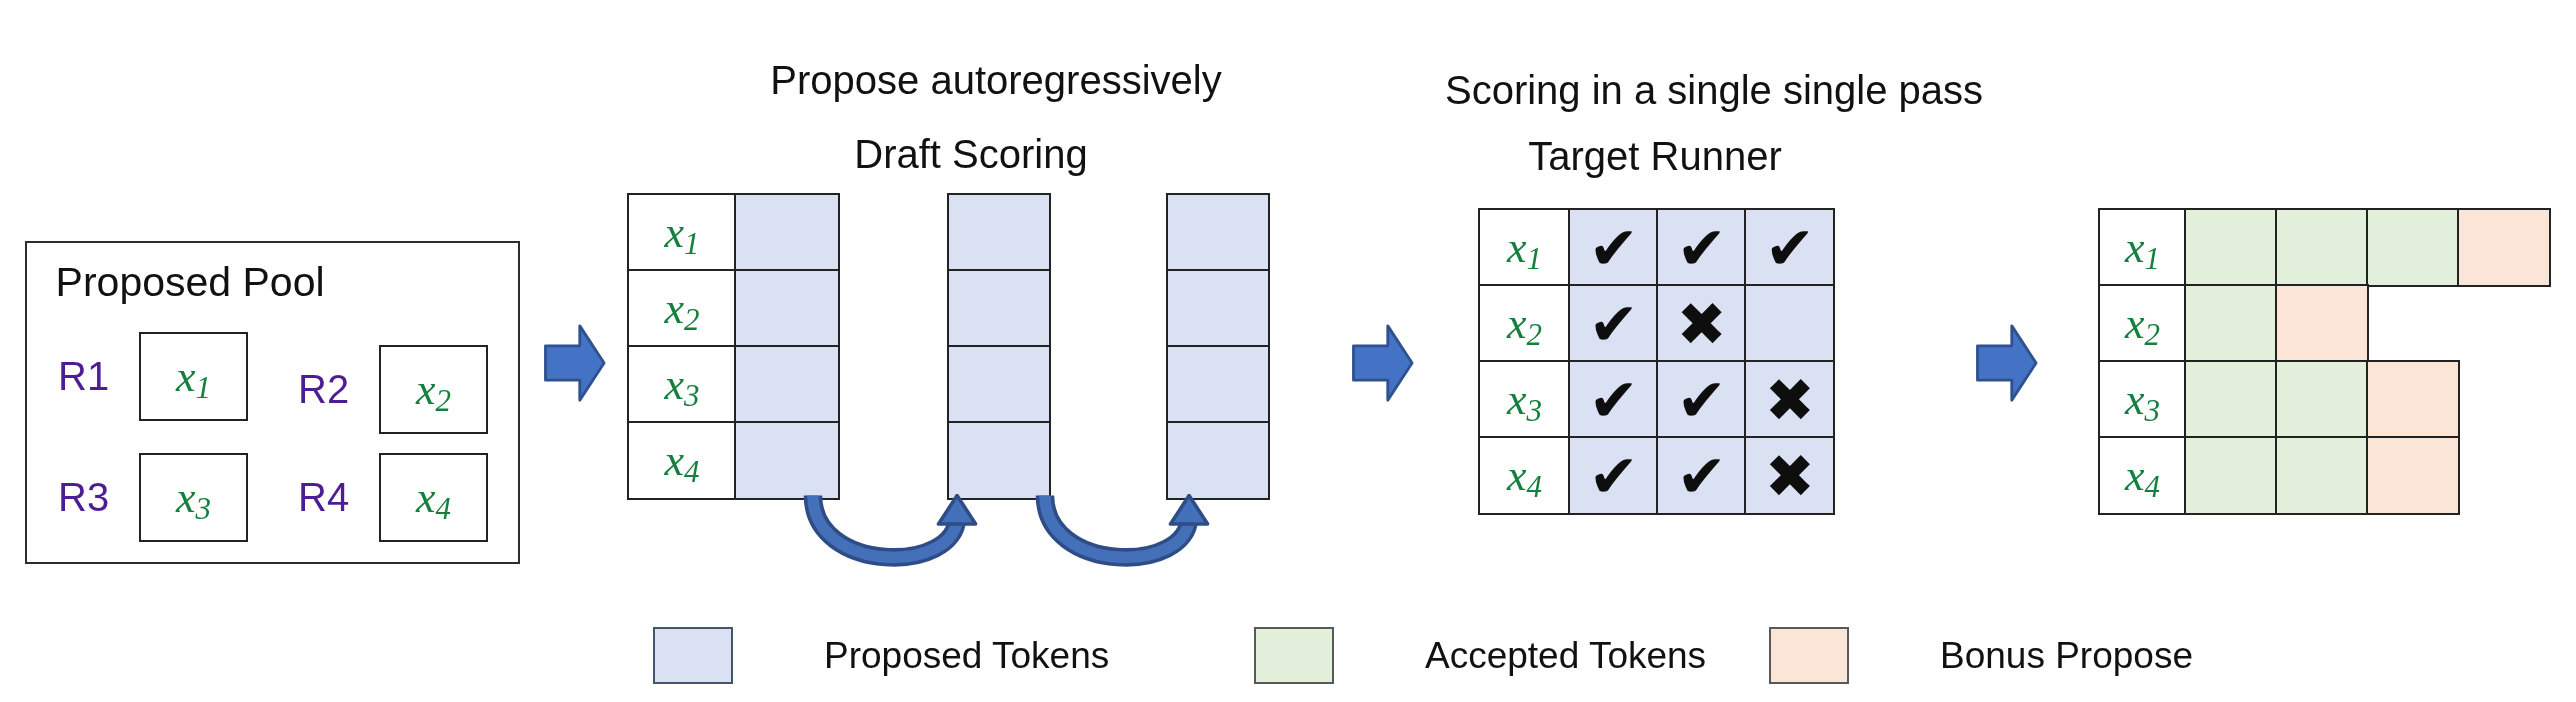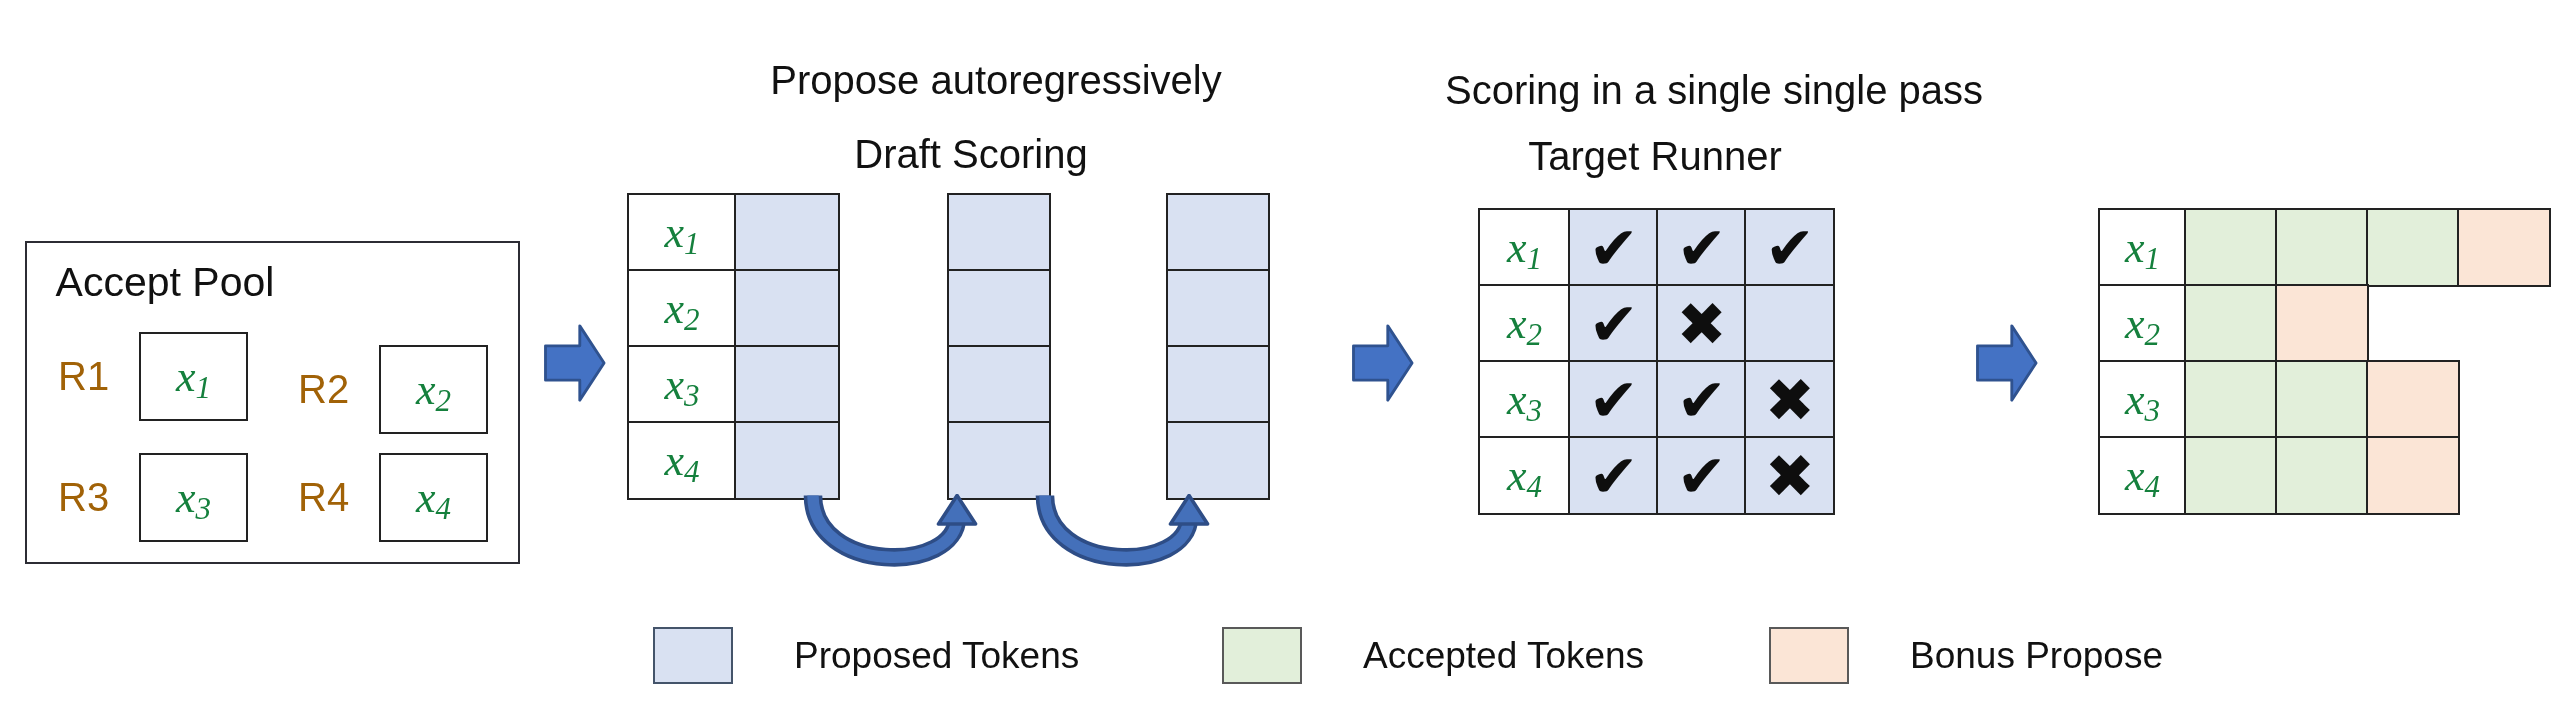--- a/index.html
+++ b/index.html
@@ -9,21 +9,21 @@
 
   
   .title{position:absolute;transform:translateX(-50%);white-space:nowrap;
          font-size:40px;font-weight:normal;color:#111;margin-top:39px;}
 
   
   .pool{position:absolute;left:25px;top:241px;width:495px;height:323px;
         border:2.9px solid #2c2c34;background:#fff;box-sizing:border-box;}
   .pool-title{position:absolute;left:28.6px;top:15.7px;font-size:41px;color:#111;}
   .req{position:absolute;display:flex;align-items:center;height:89px;}
-  .req-id{width:81px;font-size:40px;color:#a16207;}
+  .req-id{width:81px;font-size:40px;color:#4c1d95;}
   .tok-box{width:109px;height:89px;border:2.9px solid #222;box-sizing:border-box;
            background:#fff;display:flex;align-items:center;justify-content:center;}
 
   
   .math{font-family:"Liberation Serif",serif;font-style:italic;font-size:44px;color:#15803d;line-height:1;}
   .math sub{font-size:31px;line-height:0;vertical-align:-0.22em;}
 
   
   .tbl{position:absolute;}
   .trow{display:flex;}
@@ -38,39 +38,39 @@
   .bonus{background:var(--bonus);}
   .score-symbol{font-family:"DejaVu Sans",sans-serif;font-weight:bold;font-size:60px;color:#0e0e0e;}
 
   
   .flow-arrow{position:absolute;width:63px;height:80px;}
 
   
   .loop-arrow{position:absolute;width:214px;height:100px;}
 
   
-  .legend-item{position:absolute;display:flex;align-items:center;gap:61px;height:57px;}
+  .legend-item{position:absolute;display:flex;align-items:center;gap:91px;height:57px;}
   .legend-swatch{width:80px;height:57px;box-sizing:border-box;border:2.9px solid #595959;}
   .legend-swatch.proposed{background:var(--proposed);border-color:#44546a;}
   .legend-swatch.accepted{background:var(--accepted);}
   .legend-swatch.bonus{background:var(--bonus);}
   .legend-label{font-size:37px;color:#111;white-space:nowrap;}
 </style>
 </head>
 <body>
 
 <div class="stage">
 
   <div class="title" style="left:996px;top:18.6px">Propose autoregressively</div>
   <div class="title" style="left:971px;top:93px">Draft Scoring</div>
   <div class="title" style="left:1714px;top:28.6px">Scoring in a single single pass</div>
   <div class="title" style="left:1655px;top:95px">Target Runner</div>
 
   <div class="pool">
-    <div class="pool-title">Accept Pool</div>
+    <div class="pool-title">Proposed Pool</div>
     <div class="req" style="left:31px;top:89px">
       <span class="req-id">R1</span>
       <span class="tok-box">
         <span class="math"><span>x</span><sub>1</sub></span>
       </span>
     </div>
     <div class="req" style="left:271px;top:102px">
       <span class="req-id">R2</span>
       <span class="tok-box">
         <span class="math"><span>x</span><sub>2</sub></span>
@@ -261,21 +261,21 @@
       <div class="cell w131 accepted"></div>
       <div class="cell w131 accepted"></div>
       <div class="cell w131 bonus"></div>
     </div>
   </div>
 
   <div class="legend-item" style="left:653px;top:627px">
     <span class="legend-swatch proposed"></span>
     <span class="legend-label">Proposed Tokens</span>
   </div>
-  <div class="legend-item" style="left:1222px;top:627px">
+  <div class="legend-item" style="left:1254px;top:627px">
     <span class="legend-swatch accepted"></span>
     <span class="legend-label">Accepted Tokens</span>
   </div>
   <div class="legend-item" style="left:1769px;top:627px">
     <span class="legend-swatch bonus"></span>
     <span class="legend-label">Bonus Propose</span>
   </div>
 
 </div>
 

